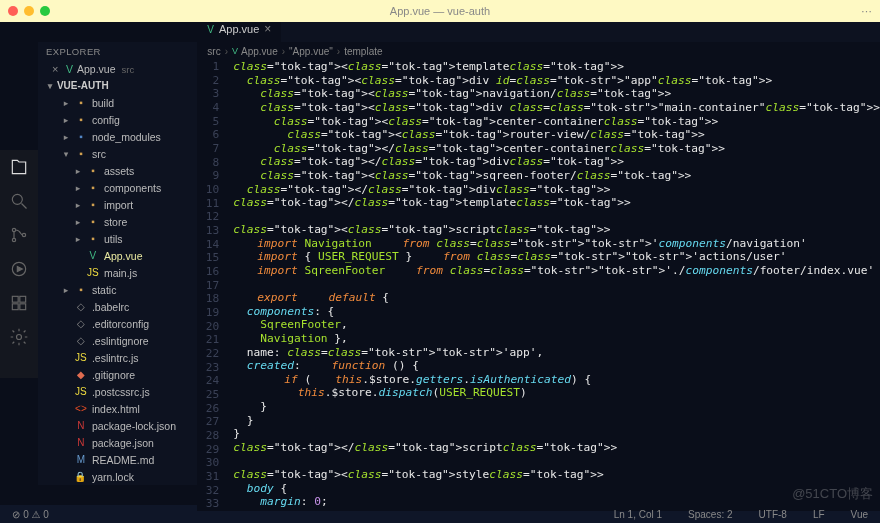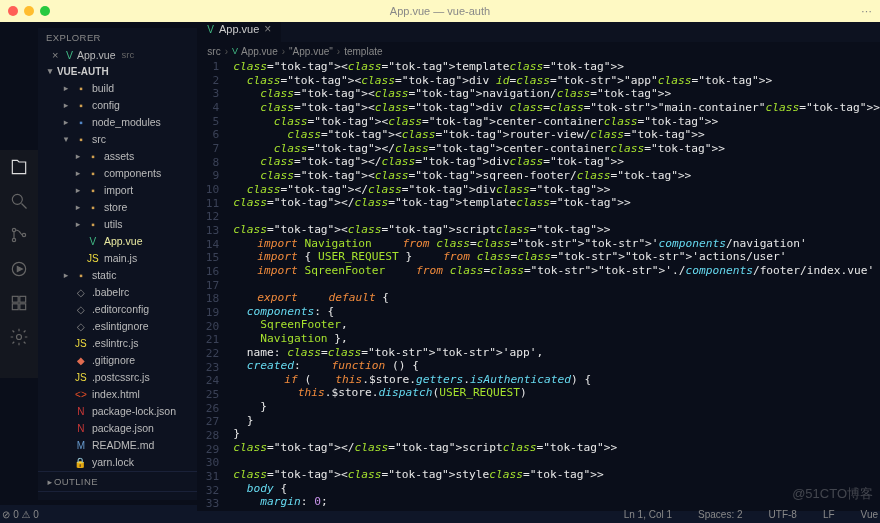--- a/index.html
+++ b/index.html
@@ -89,21 +89,21 @@
 .code-lines { flex: 1; padding-left: 6px; white-space: pre; color: #e8e8e8; }
 .code-lines .line { height: 13.6px; }
 .tok-attr { color: #a6e22e; font-style: italic; }
 .tok-kw { color: #66d9ef; font-style: italic; }
 .tok-kw2 { color: #f08a3c; font-style: italic; margin-left: 24px; }
 .tok-fn { color: #a6e22e; }
 .tok-num { color: #c692e8; }
 .statusbar {
   height: 18px; background: #0f1628;
   display: flex; align-items: center; justify-content: space-between;
-  padding: 0 2px; font-size: 10px; color: #888;
+  padding: 0 12px; font-size: 10px; color: #888;
 }
 .statusbar .right { display: flex; gap: 26px; }
 .watermark {
   position: absolute; right: 7px; bottom: 20px;
   font-size: 13px; color: rgba(200,200,200,0.3);
 }
 .ico-folder { color: #d0a050; }
 .ico-folder-blue { color: #5286c5; }
 .ico-vue { color: #41b883; }
 .ico-js { color: #f1dd3f; }
@@ -296,24 +296,20 @@
           <span class="chev"></span>
           <span class="icon ico-md">M</span>
           <span class="label">README.md</span>
         </div>
         <div class="tree-item depth-1">
           <span class="chev"></span>
           <span class="icon ico-lock">🔒</span>
           <span class="label">yarn.lock</span>
         </div>
       </div>
-    <div class="outline-sections">
-      <div class="section-title"><span class="chev">▸</span><span>OUTLINE</span></div>
-      <div class="section-title"></div>
-    </div>
   </div>
 
   <div class="editor-area">
     <div class="tabs">
       <div class="tab">
         <span class="ico-vue" style="font-size:10px;">V</span>
         <span>App.vue</span>
         <span class="tab-close">×</span>
       </div>
     </div>

